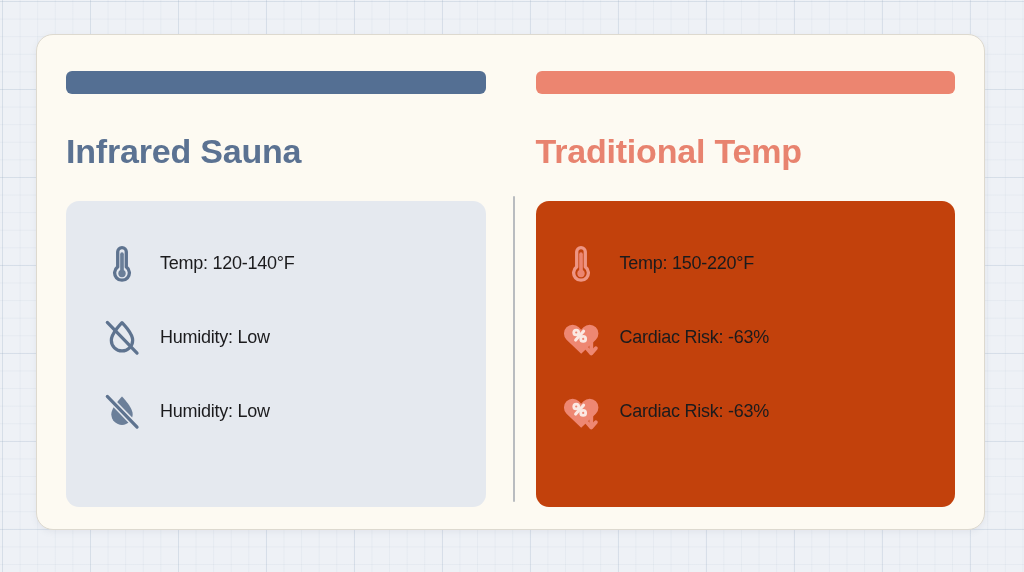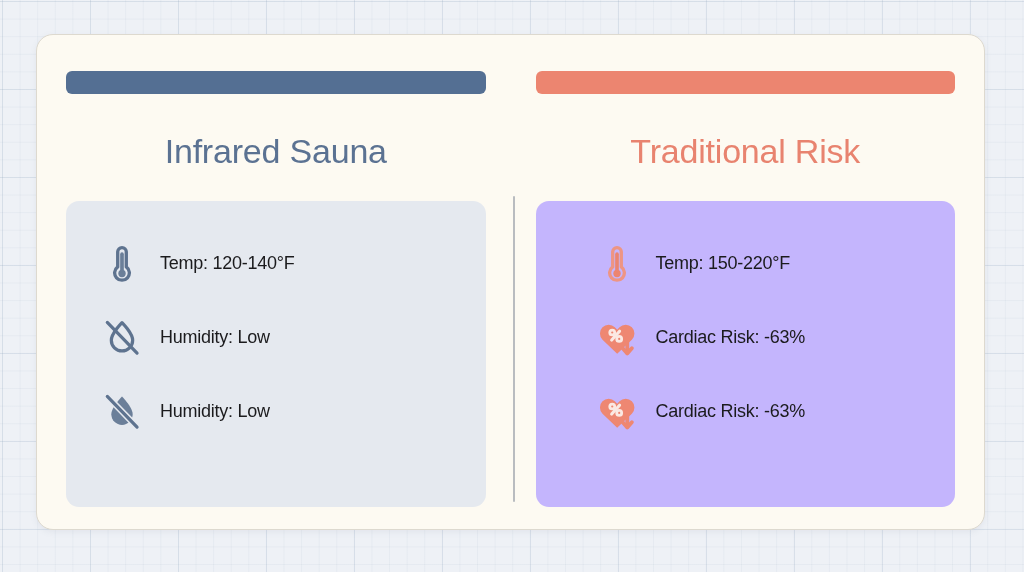--- a/index.html
+++ b/index.html
@@ -71,43 +71,43 @@
     height: 23px;
     border-radius: 6px;
     width: 100%;
   }
   .accent-bar.left  { background: #546f93; }
   .accent-bar.right { background: #ec8570; }
 
   
   .panel-title {
     margin: 0;
-    text-align: center;
+    text-align: left;
     font-size: 34px;
-    font-weight: normal;
+    font-weight: bold;
     letter-spacing: -0.2px;
     padding-top: 40px;
     padding-bottom: 31px;
     line-height: 1.05;
   }
   .panel-title.left  { color: #5b7292; }
   .panel-title.right { color: #e8836f; }
 
   
   .panel-body {
     border-radius: 13px;
     padding: 26px 0 24px 0;
     height: 306px;
     box-sizing: border-box;
     display: flex;
     flex-direction: column;
     justify-content: flex-start;
   }
   .panel-body.left  { background: #e5e9ef; }
-  .panel-body.right { background: #c4b5fd; padding-left: 36px; }
+  .panel-body.right { background: #c2410c; }
 
   
   .feature-row {
     display: flex;
     align-items: center;
     height: 74px;
     padding-left: 33px;
     box-sizing: border-box;
   }
   .panel-body.right .feature-row { padding-left: 22px; }
@@ -179,21 +179,21 @@
 
     </div>
   </div>
 
   <div id="divider"></div>
 
   <div class="column right">
 
     <div class="accent-bar right"></div>
 
-    <h2 class="panel-title right">Traditional Risk</h2>
+    <h2 class="panel-title right">Traditional Temp</h2>
 
     <div class="panel-body right">
 
       <div class="feature-row">
         <span class="feature-icon">
           <svg width="42" height="42" viewBox="0 0 24 24" fill="none" stroke="#ee9584" stroke-width="1.9" stroke-linecap="round" stroke-linejoin="round">
             <path d="M12 2.6a2.45 2.45 0 0 0-2.45 2.45v8.6a4.2 4.2 0 1 0 4.9 0v-8.6A2.45 2.45 0 0 0 12 2.6z"></path>
             <circle cx="12" cy="17.4" r="2.1" fill="#ec8570" stroke="none"></circle>
             <line x1="12" y1="6.4" x2="12" y2="15.6" stroke="#ec8570" stroke-width="2.1"></line>
           </svg>

